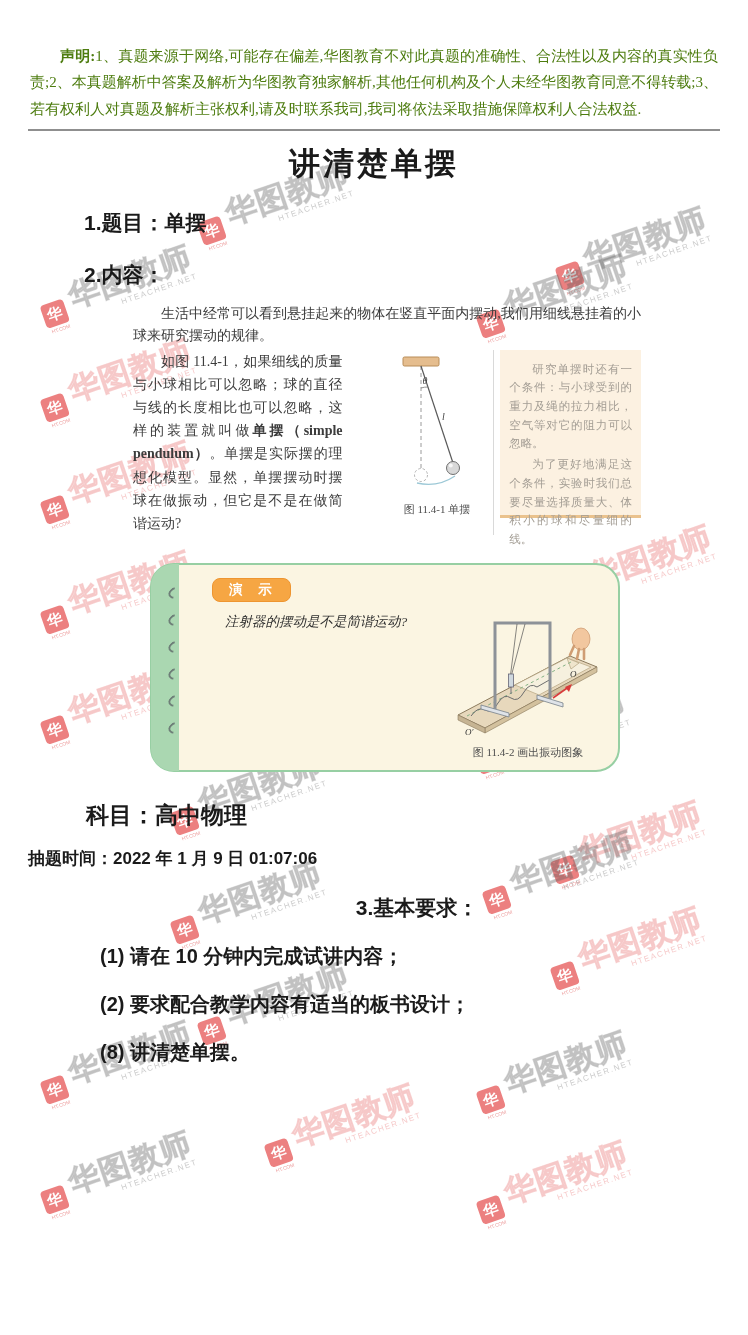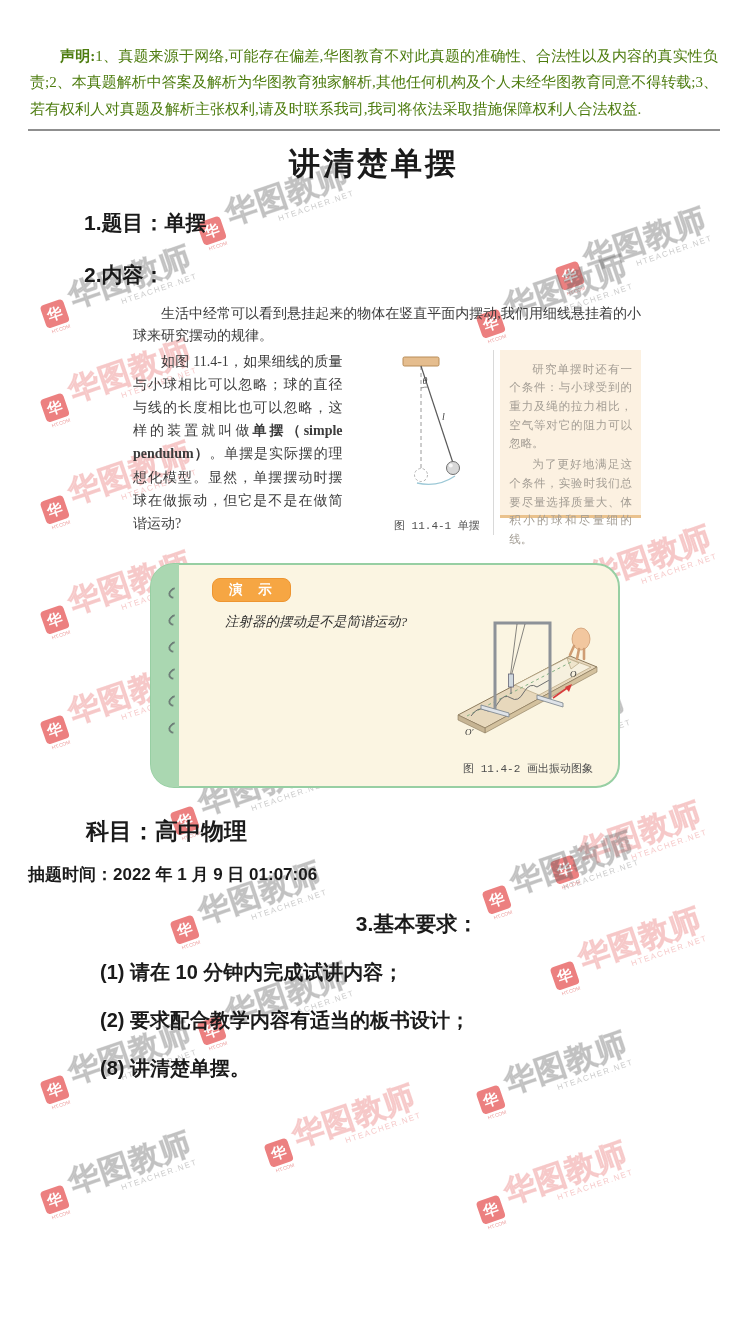--- a/index.html
+++ b/index.html
@@ -36,21 +36,21 @@
   .page-title { margin-top:12px; text-align:center; font-size:31px; font-weight:bold; letter-spacing:3px; }
   .h-num { font-size:21px; font-weight:bold; margin:24px 0 0 84px; }
   
   .excerpt { margin:14px 0 0 133px; width:508px; font-family:"Liberation Serif", serif;
              font-size:14px; color:#3c3c3c; }
   .excerpt .intro { line-height:1.55; text-indent:2em; text-align:justify; }
   .tb-row { display:flex; margin-top:3px; }
   .tb-left { width:210px; line-height:1.66; text-align:justify; text-indent:2em; }
   .tb-fig { width:114px; margin-left:38px; padding:2px 0 0 0; text-align:center;
             border-right:1px solid #d9d9d9; }
-  .fig-caption { font-size:11px; color:#4e4e4e; margin-top:18px; font-family:Liberation Mono, monospace; }
+  .fig-caption { font-size:11px; color:#4e4e4e; margin-top:2px; font-family:Liberation Serif, serif; }
   .tb-side { width:141px; margin-left:6px; background:#fcf1e1; border-bottom:3px solid #eac28d;
              padding:10px 9px 6px 9px; font-size:11.5px; line-height:1.63; color:#a39d94;
              text-align:justify; height:168px; }
   .tb-side p { text-indent:2em; margin-bottom:2px; }
   
   .demo { position:relative; margin:28px 0 0 150px; width:470px; min-height:190px;
           background:#fbf5e2; border:2px solid #97cfa3; border-radius:24px;
           padding:13px 14px 10px 46px; }
   .demo-spine { position:absolute; left:-1px; top:-1px; bottom:-1px; width:28px;
           background:#aad7b1; border-radius:22px 0 0 22px; }

